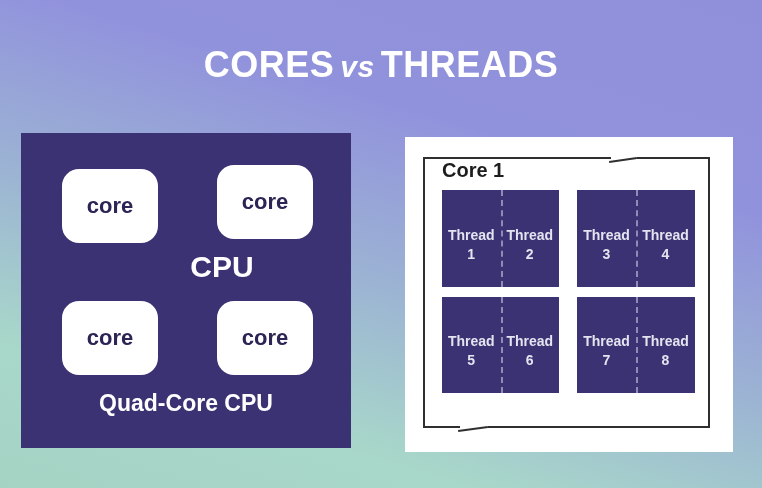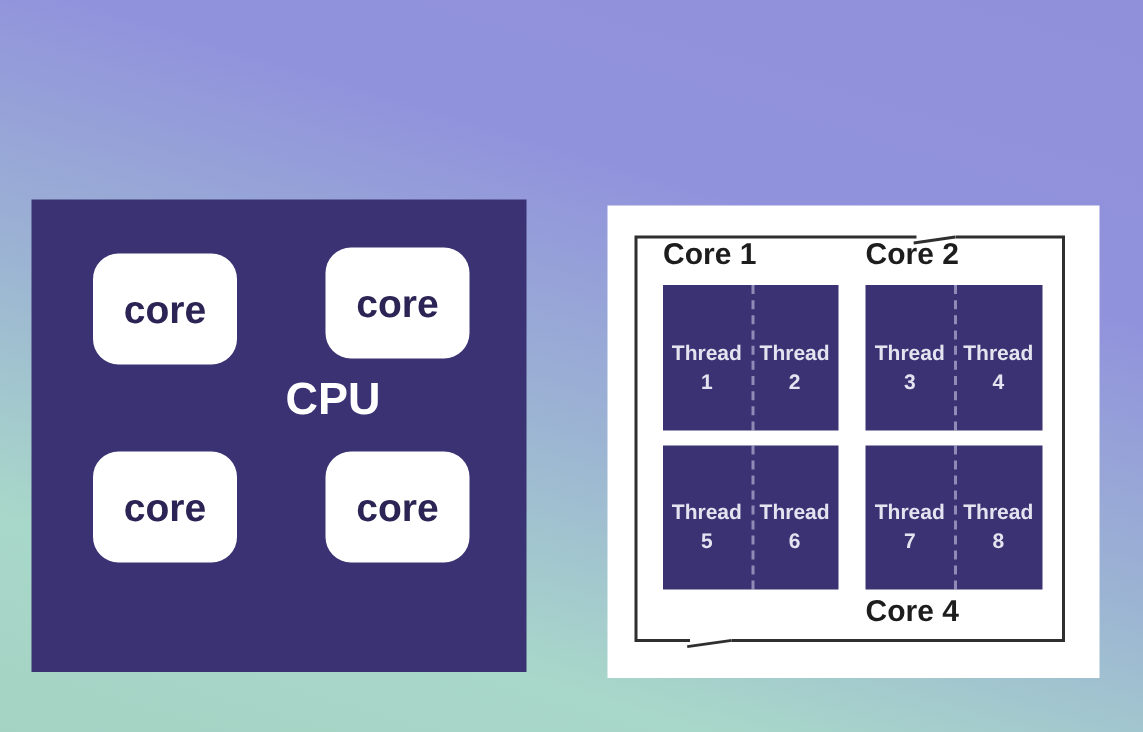--- a/index.html
+++ b/index.html
@@ -20,21 +20,21 @@
   .title .vs { font-style:italic; font-size:30px; font-weight:800; margin:0 6px; }
 
   
   .cpu-box {
     position:absolute; left:21px; top:133px; width:330px; height:315px;
     background:#3a3273;
   }
   .core-chip {
     position:absolute; width:96px; height:74px; background:#ffffff;
     border-radius:17px; display:flex; align-items:center; justify-content:center;
-    color:#2b2454; font-size:26px; font-weight:700;
+    color:#2b2454; font-size:22px; font-weight:700;
   }
   .chip1 { left:41px;  top:36px; }
   .chip2 { left:196px; top:32px; }
   .chip3 { left:41px;  top:168px; }
   .chip4 { left:196px; top:168px; }
   .cpu-label {
     position:absolute; left:0; top:117px; width:100%;
     text-align:center; color:#ffffff; font-size:30px; font-weight:800;margin-left:36px;
   }
   .cpu-caption {
@@ -85,46 +85,47 @@
     text-align:center; color:#e4e4f0; font-size:14px; font-weight:600;
     line-height:1.35;
     margin-top:12px;
   }
 </style>
 </head>
 <body>
 
 <div class="canvas">
 
+  <h1 class="title"><span>CORES</span><span class="vs">vs</span><span>THREADS</span></h1>
 
   <div class="cpu-box">
     <div class="core-chip chip1">
         <span>core</span>
       </div>
     <div class="core-chip chip2">
         <span>core</span>
       </div>
     <div class="cpu-label">CPU</div>
     <div class="core-chip chip3">
         <span>core</span>
       </div>
     <div class="core-chip chip4">
         <span>core</span>
       </div>
+    <div class="cpu-caption">Quad-Core CPU</div>
   </div>
 
   <div class="threads-box">
     <div class="frame"></div>
     <div class="notch notch-top"></div>
     <div class="notch-stroke stroke-top"></div>
     <div class="notch notch-bottom"></div>
     <div class="notch-stroke stroke-bottom"></div>
 
     <div class="core-label lab1">Core 1</div>
-    <div class="core-label lab2">Core 2</div>
 
     <div class="core-sq sq1">
       <div class="half">
           <span><span>Thread</span><br><span>1</span></span>
         </div>
       <div class="divider"></div>
       <div class="half">
           <span><span>Thread</span><br><span>2</span></span>
         </div>
     </div>
@@ -152,16 +153,15 @@
     <div class="core-sq sq4">
       <div class="half">
           <span><span>Thread</span><br><span>7</span></span>
         </div>
       <div class="divider"></div>
       <div class="half">
           <span><span>Thread</span><br><span>8</span></span>
         </div>
     </div>
 
-    <div class="core-label lab4">Core 4</div>
   </div>
 
 </div>
 
 </body></html>

